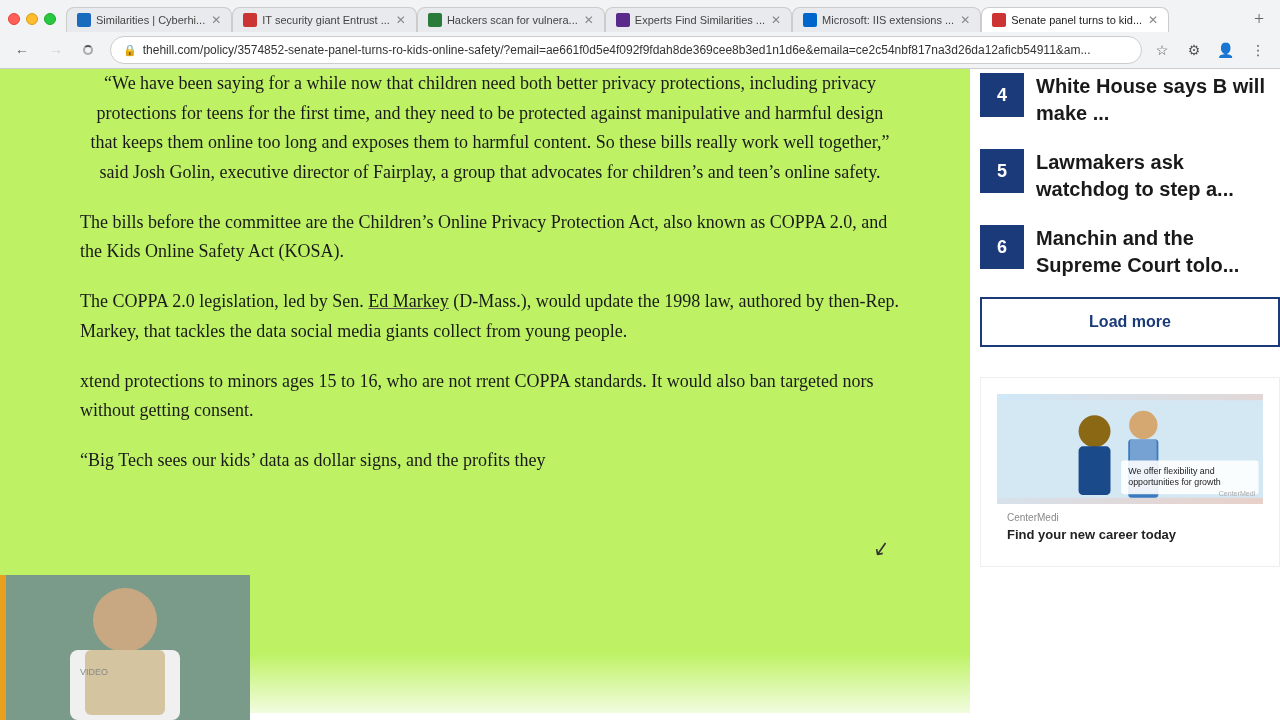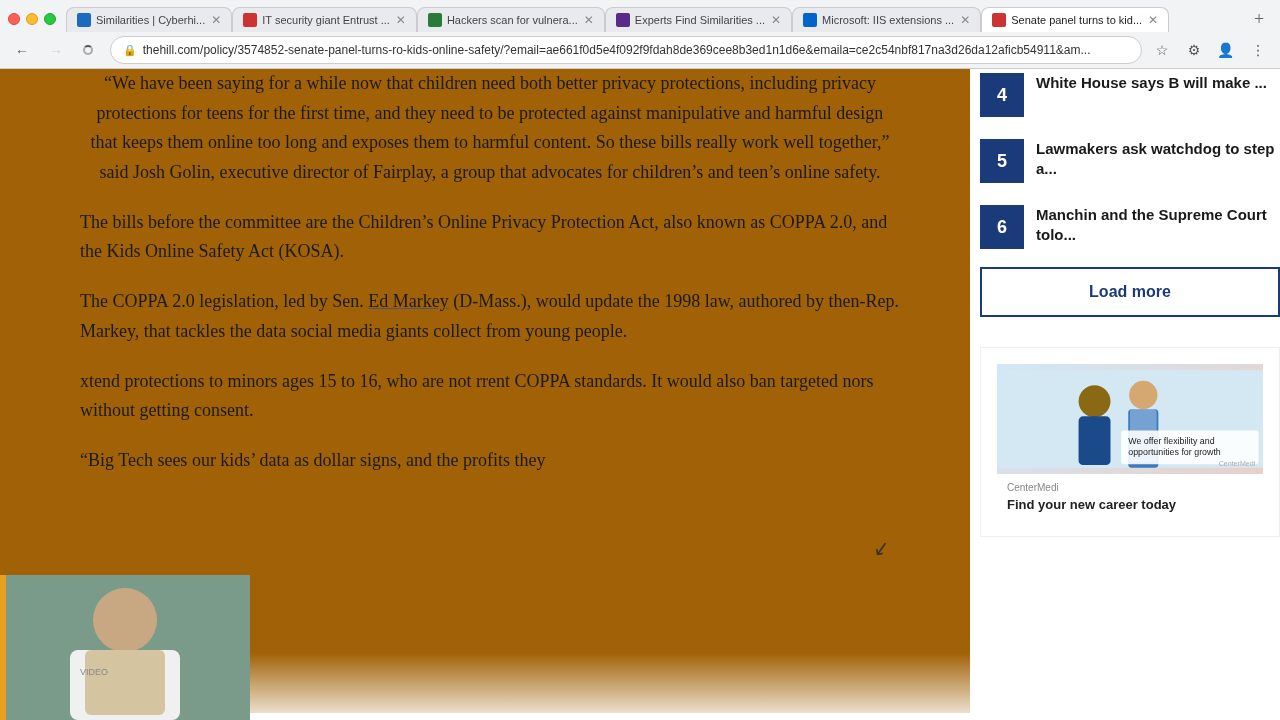--- a/index.html
+++ b/index.html
@@ -172,21 +172,21 @@
       font-size: 14px;
       cursor: pointer;
     }
 
     
     .page-content {
       display: flex;
       width: 100%;
       height: calc(720px - 76px);
       overflow: hidden;
-      background: #a16207;
+      background: #bef264;
     }
 
     .main-article {
       flex: 1;
       padding: 0 20px 20px 80px;
       overflow: hidden;
       position: relative;
     }
 
     .article-text {
@@ -244,21 +244,21 @@
       font-weight: bold;
       display: flex;
       align-items: center;
       justify-content: center;
       flex-shrink: 0;
       margin-right: 12px;
       font-family: Arial, sans-serif;
     }
 
     .sidebar-item-text {
-      font-size: 15px;
+      font-size: 20px;
       font-weight: bold;
       color: #1a1a1a;
       font-family: Arial, sans-serif;
       line-height: 1.35;
       flex: 1;
     }
 
     .load-more-btn {
       width: 100%;
       padding: 14px 0;

